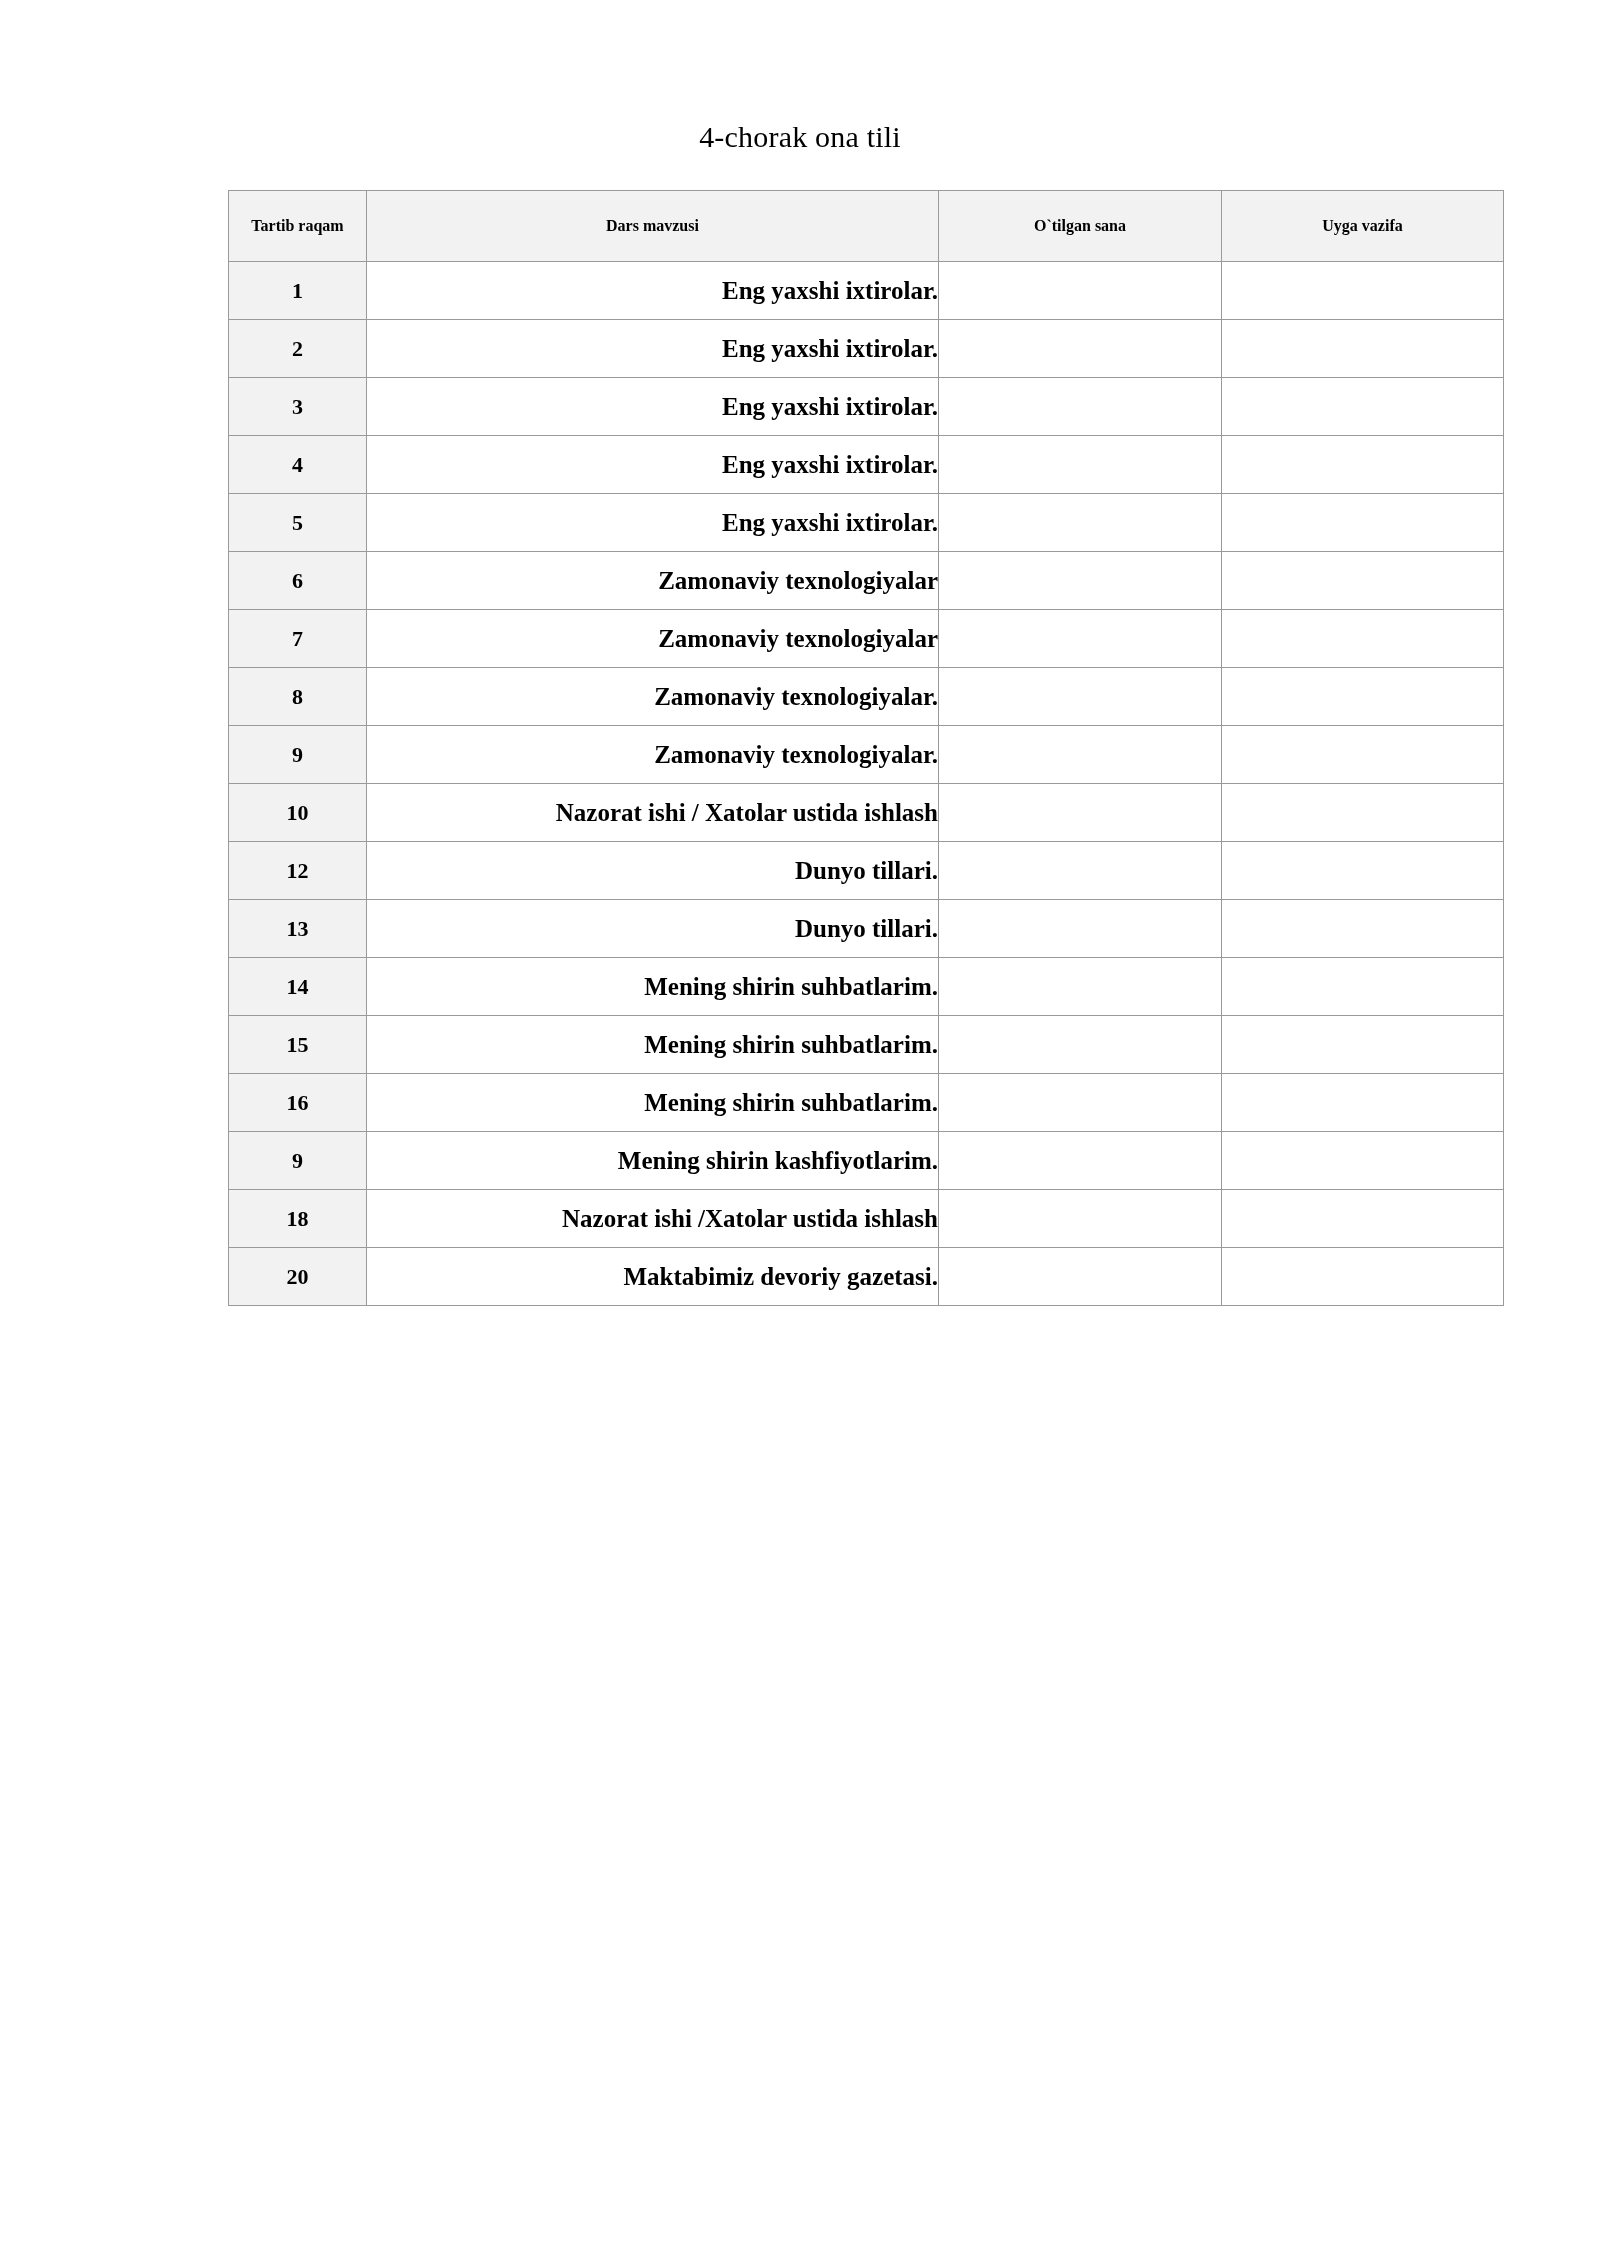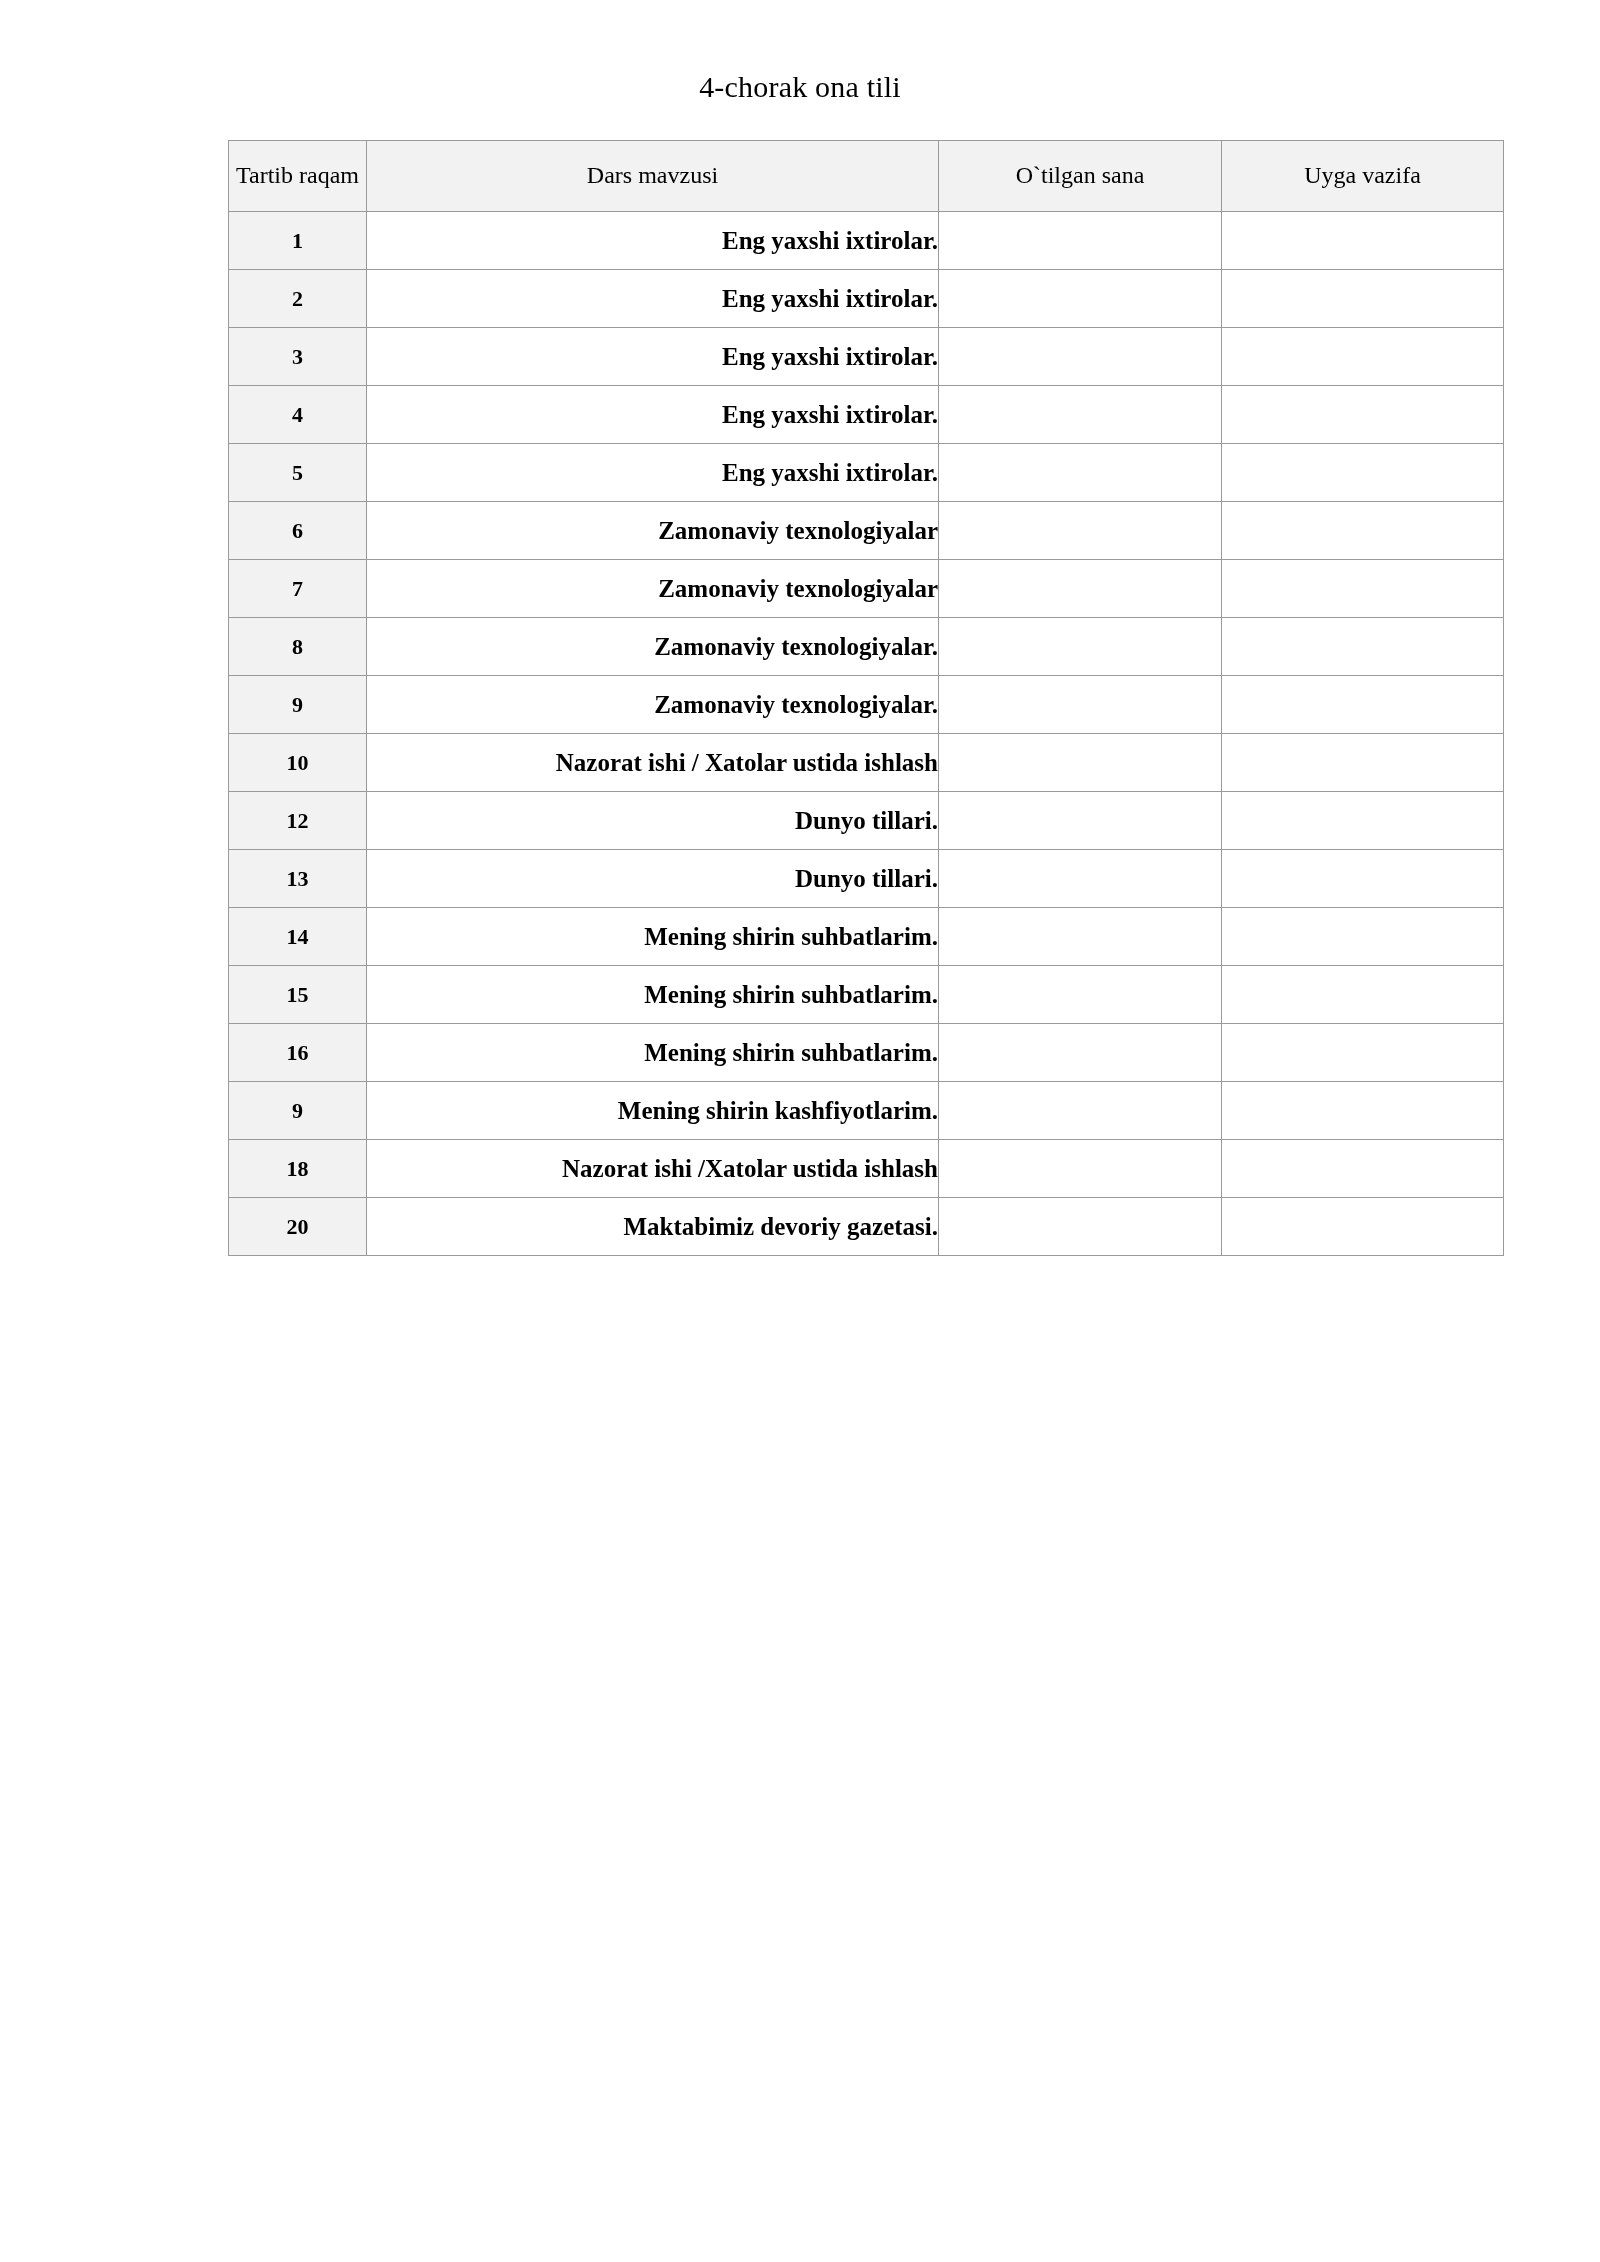--- a/index.html
+++ b/index.html
@@ -20,21 +20,21 @@
     box-sizing: border-box;
     padding: 0;
     position: relative;
   }
   .doc-title {
     text-align: center;
     font-family: "Liberation Serif", serif;
     font-size: 30px;
     font-weight: 400;
     margin: 0;
-    padding-top: 70px;
+    padding-top: 120px;
     padding-bottom: 0;
     letter-spacing: 0.2px;
   }
   .table-wrap {
     margin-top: 36px;
     margin-left: 228px;
     width: 1275px;
   }
   table.lesson-table {
     border-collapse: collapse;
@@ -43,22 +43,22 @@
   }
   table.lesson-table th,
   table.lesson-table td {
     border: 1px solid #9a9a9a;
     padding: 0;
     vertical-align: middle;
   }
   thead th {
     background: #f2f2f2;
     font-family: "Liberation Serif", serif;
-    font-weight: normal;
-    font-size: 24px;
+    font-weight: bold;
+    font-size: 16px;
     text-align: center;
     height: 70px;
     line-height: 1.15;
     padding: 4px 6px;
   }
   .col-num { width: 138px; }
   .col-topic { width: 572px; }
   .col-date { width: 283px; }
   .col-hw { width: 282px; }
 

